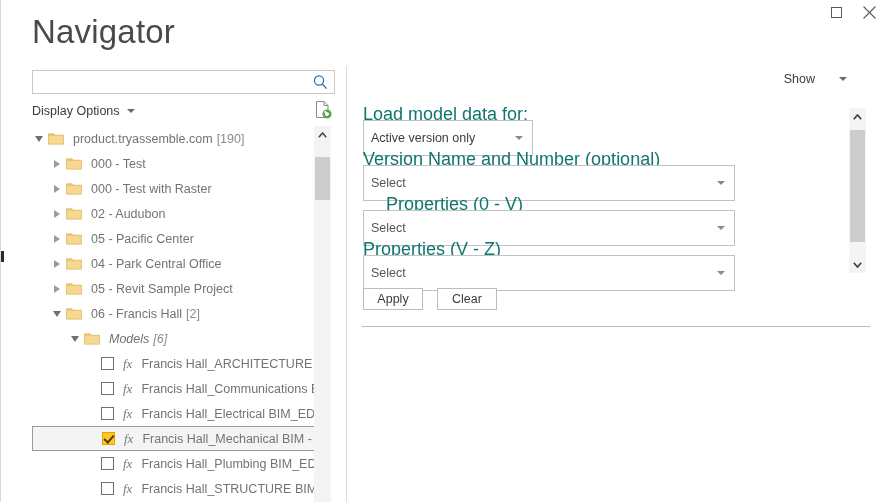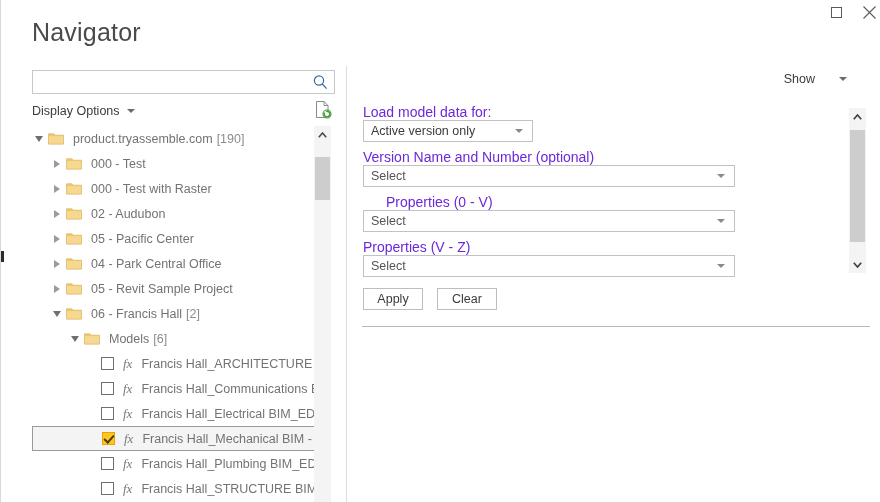--- a/index.html
+++ b/index.html
@@ -39,21 +39,21 @@
     justify-content: center;
     color: #5a5a5a;
   }
   .winbtn svg { display: block; }
   #btn-restore { left: 820px; }
   #btn-close { left: 853px; }
 
   .page-title {
     position: absolute;
     left: 31px; top: 17px;
-    font-size: 25px;
+    font-size: 33px;
     font-weight: 400;
     color: #4a4a4a;
     letter-spacing: 0.2px;
     line-height: 30px;
   }
 
   
   .search-box {
     position: absolute;
     left: 31px; top: 70px;
@@ -222,27 +222,27 @@
     display: flex;
     align-items: center;
     gap: 24px;
     font-size: 12.5px;
     color: #3b3b3b;
     cursor: default;
   }
 
   .field-label {
     position: absolute;
-    font-size: 14px;
-    color: #6d28d9;
+    font-size: 18px;
+    color: #0f766e;
     white-space: nowrap;
   }
   .combo {
     position: absolute;
-    height: 22px;
+    height: 36px;
     border: 1px solid #c2c2c2;
     background: #ffffff;
     box-sizing: border-box;
     display: flex;
     align-items: center;
     cursor: default;
   }
   .combo .combo-value {
     font-size: 12.5px;
     color: #3b3b3b;
@@ -445,21 +445,21 @@
         <span class="expander">
           <span class="tri-down"></span>
         </span>
         <svg class="folder-icon" viewBox="0 0 16 13">
           <path d="M0.5 1.8 H6 L7.3 3.2 H15.5 V12 H0.5 Z" fill="#f3c96b" stroke="#dcb35c" stroke-width="0.7"></path>
           <path d="M0.5 3.6 H15.5 V12 H0.5 Z" fill="#f7d890" stroke="#e3bd6c" stroke-width="0.6"></path>
         </svg>
         <span class="node-label">06 - Francis Hall</span>
         <span class="node-count">[2]</span>
       </div>
-      <div class="tree-row" style="padding-left: 36px;">
+      <div class="tree-row" style="padding-left: 36px; font-style: italic;">
         <span class="expander">
           <span class="tri-down"></span>
         </span>
         <svg class="folder-icon" viewBox="0 0 16 13">
           <path d="M0.5 1.8 H6 L7.3 3.2 H15.5 V12 H0.5 Z" fill="#f3c96b" stroke="#dcb35c" stroke-width="0.7"></path>
           <path d="M0.5 3.6 H15.5 V12 H0.5 Z" fill="#f7d890" stroke="#e3bd6c" stroke-width="0.6"></path>
         </svg>
         <span class="node-label">Models</span>
         <span class="node-count">[6]</span>
       </div>

